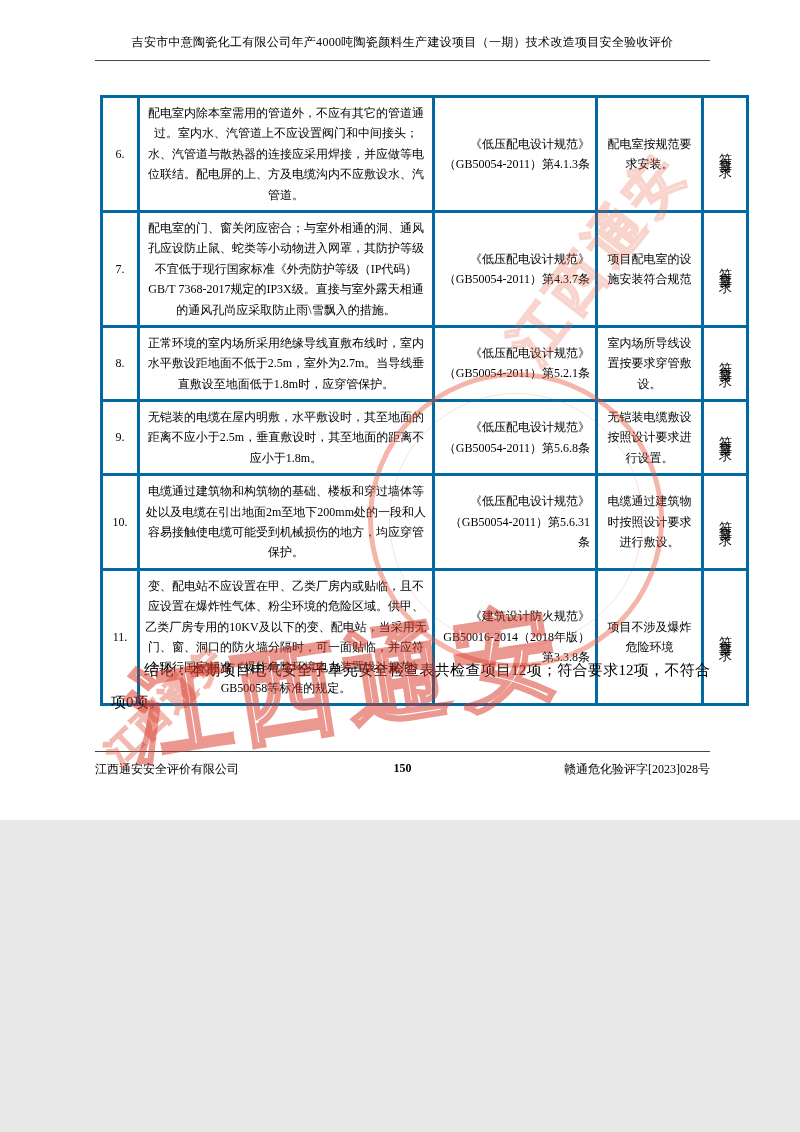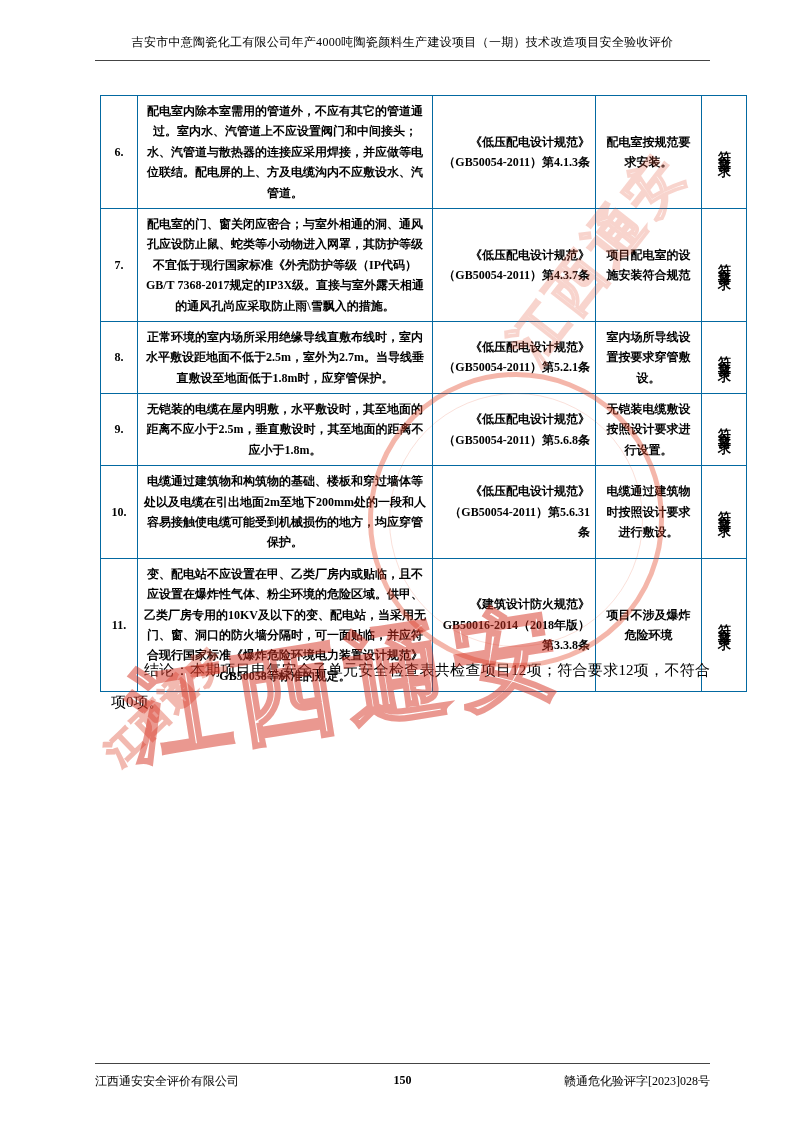--- a/index.html
+++ b/index.html
@@ -1,19 +1,19 @@
 <!DOCTYPE html>
 <html><head>
 <meta charset="utf-8">
 <style>
   * { margin:0; padding:0; box-sizing:border-box; }
   html,body { background:#e8e8e8; }
   .page {
     position:relative;
-    width:800px; height:1132px;
+    width:800px; height:820px;
     margin:0 auto;
     background:#ffffff;
     font-family:"Liberation Serif","DejaVu Serif",serif;
     color:#000;
     overflow:hidden;
   }
   .header {
     position:absolute; top:34px; left:95px; right:90px;
     text-align:center;
     font-size:12px;
@@ -23,24 +23,23 @@
   }
   .checklist-table {
     position:absolute; top:95px; left:100px;
     width:646px;
     border-collapse:collapse;
     table-layout:fixed;
     font-size:12px;
     line-height:1.7;
   }
   .checklist-table td {
-    border:1px solid #0369a1;
+    border:3px solid #0369a1;
     padding:5px 5px;
     vertical-align:middle;
-    font-weight:bold;
   }
   td.c-no { text-align:center; }
   td.c-content { text-align:center; }
   td.c-ref { text-align:right; }
   td.c-finding { text-align:center; }
   td.c-status { text-align:center; }
   td.c-status span {
     display:inline-block;
     writing-mode:vertical-rl;
     text-orientation:upright;

